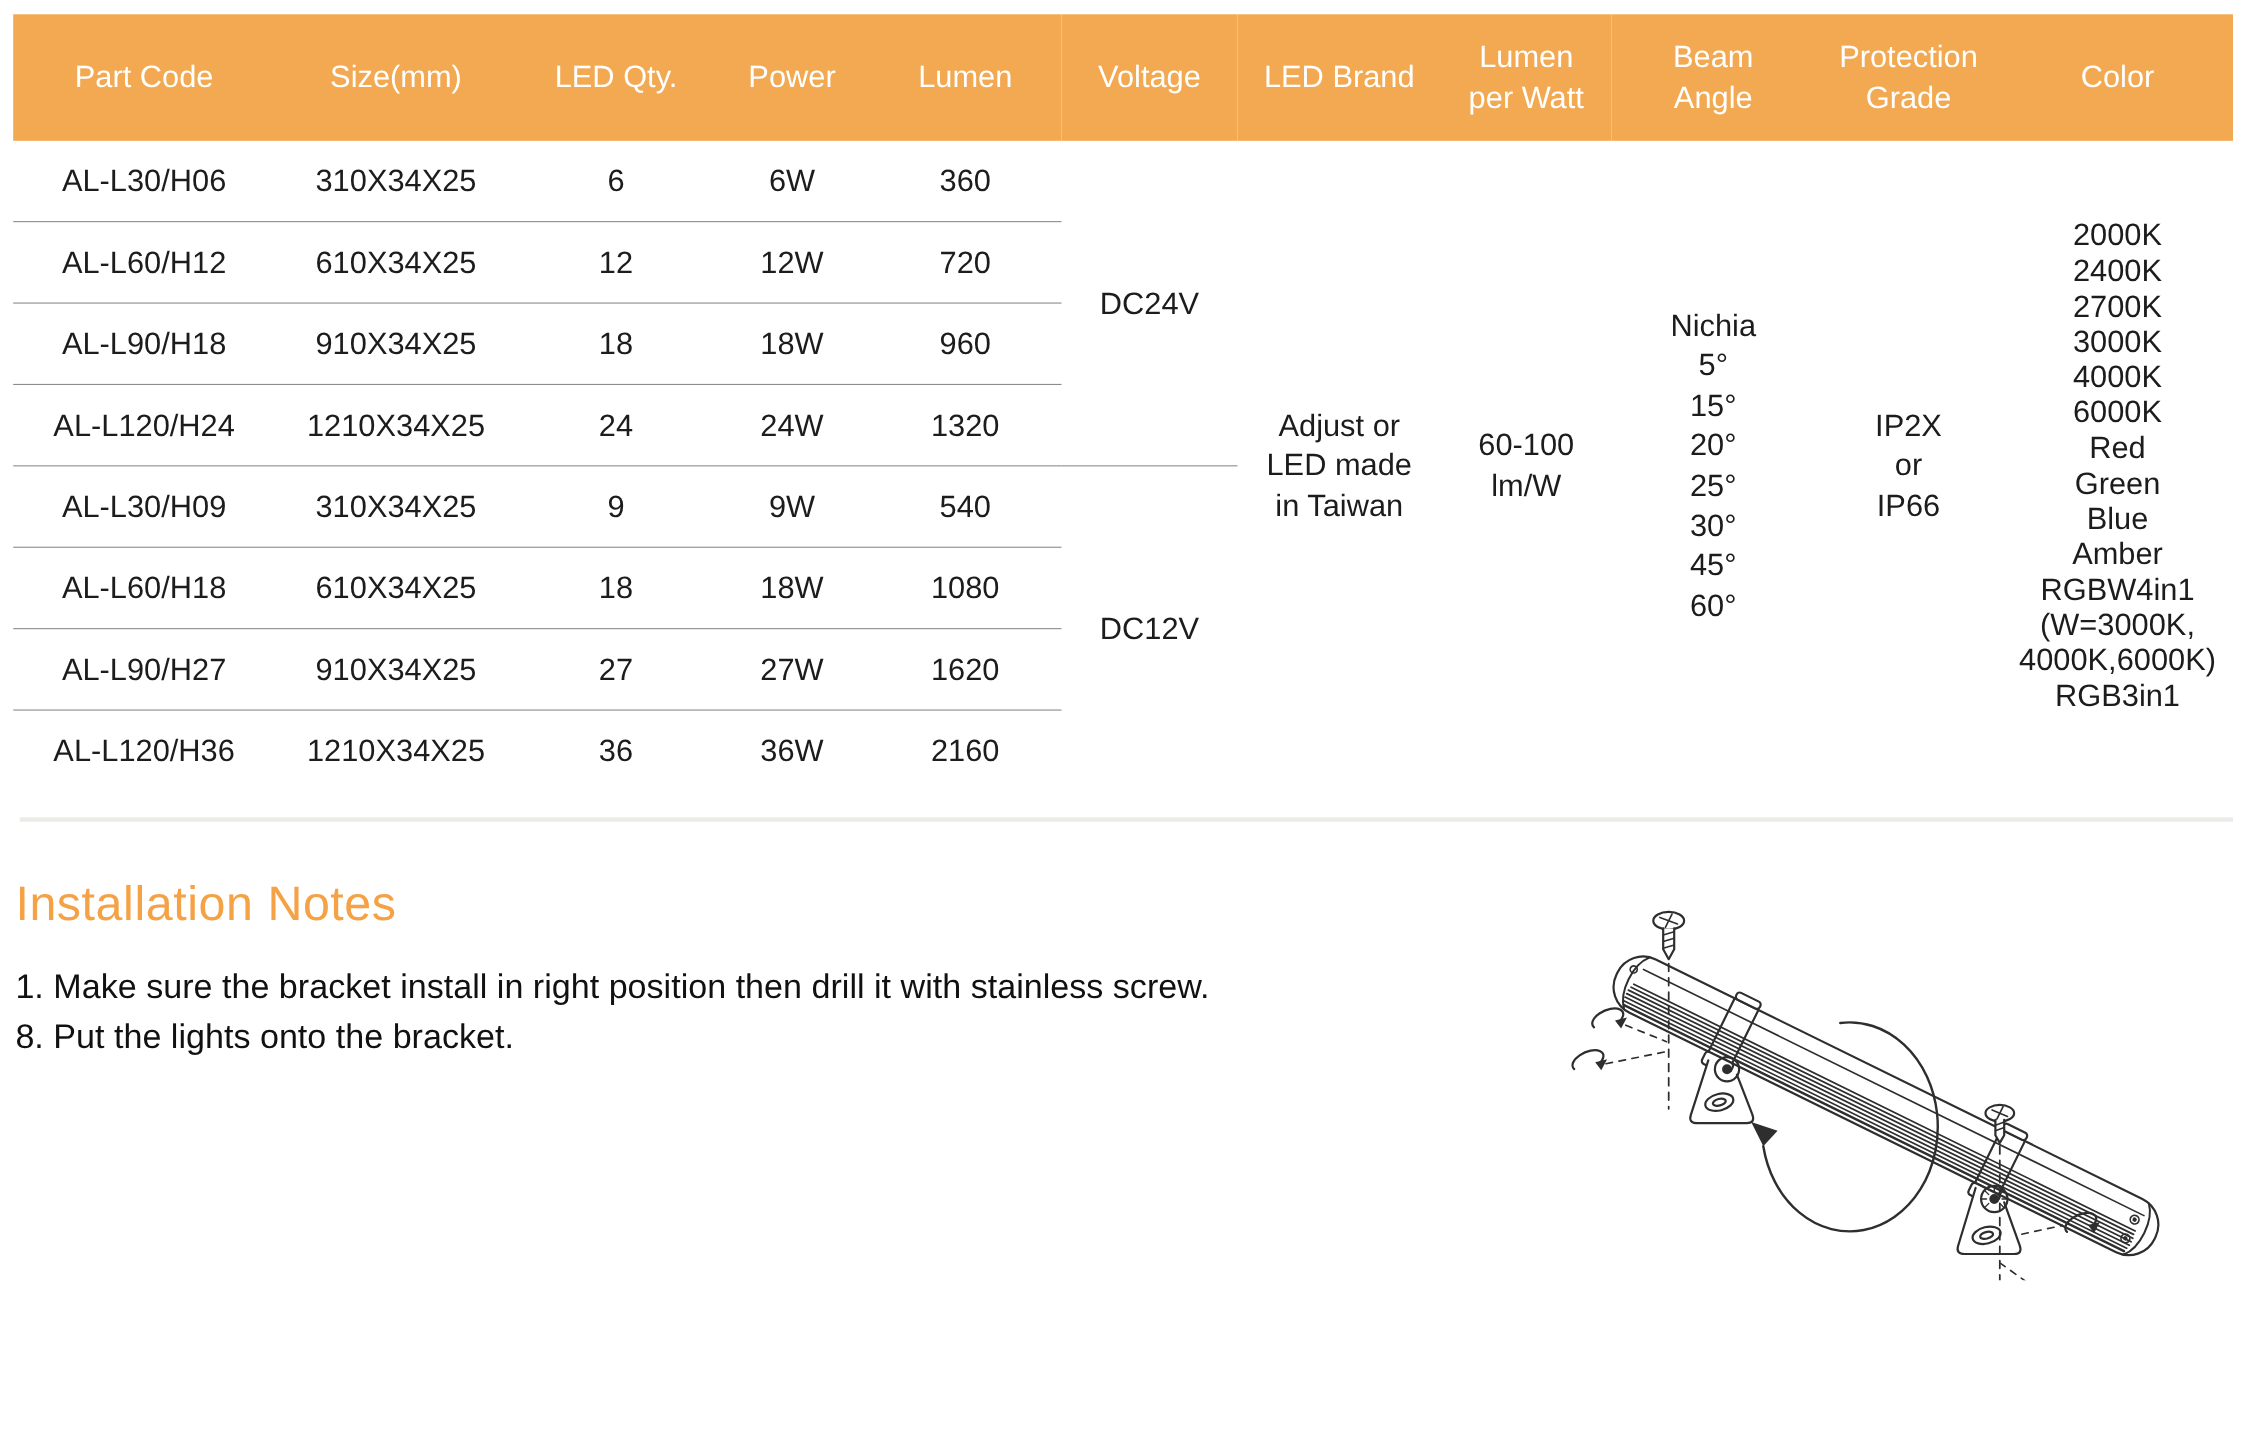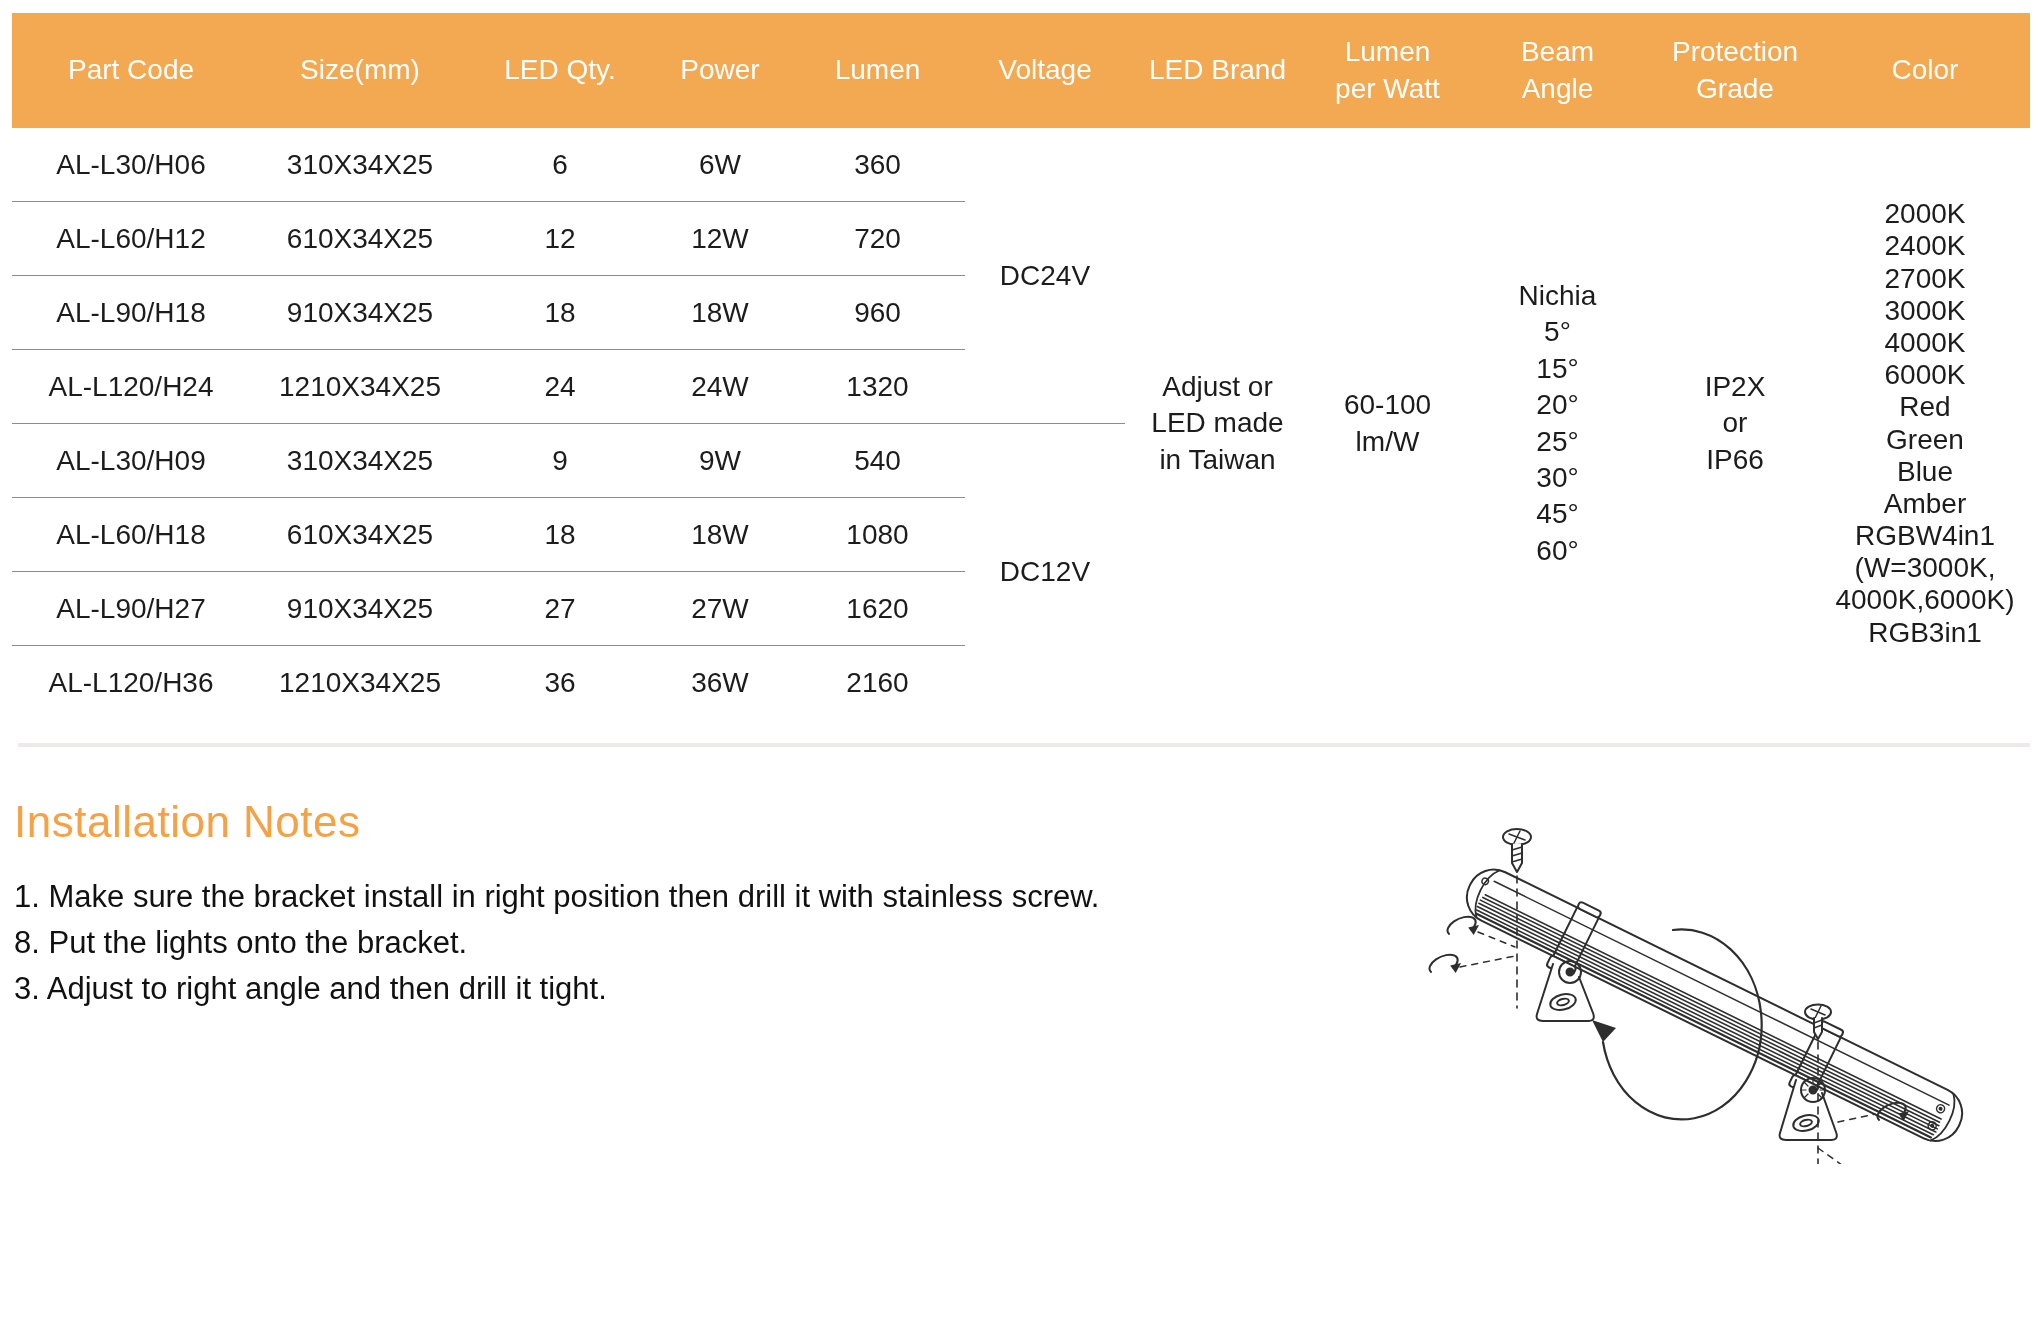--- a/index.html
+++ b/index.html
@@ -167,21 +167,20 @@
     </tbody>
   </table>
 
   <div class="separator"></div>
 
   <h2 class="notes-title">Installation Notes</h2>
 
   <div class="notes-list">
     <div class="note-line">1. Make sure the bracket install in right position then drill it with stainless screw.</div>
     <div class="note-line">8. Put the lights onto the bracket.</div>
-    <div class="note-line">3. Adjust to right angle and then drill it tight.</div>
   </div>
 
   <div class="diagram">
     <svg width="590" height="442" viewBox="0 0 590 442" fill="none" stroke="#2e2e2e" stroke-width="2" stroke-linecap="round" stroke-linejoin="round">
 
       <g transform="translate(50,105) rotate(26.2)">
         <rect x="0" y="-27" width="545" height="54" rx="26" fill="#ffffff"></rect>
 
         <line x1="20" y1="-14" x2="527" y2="-14" stroke-width="1.5"></line>
 

